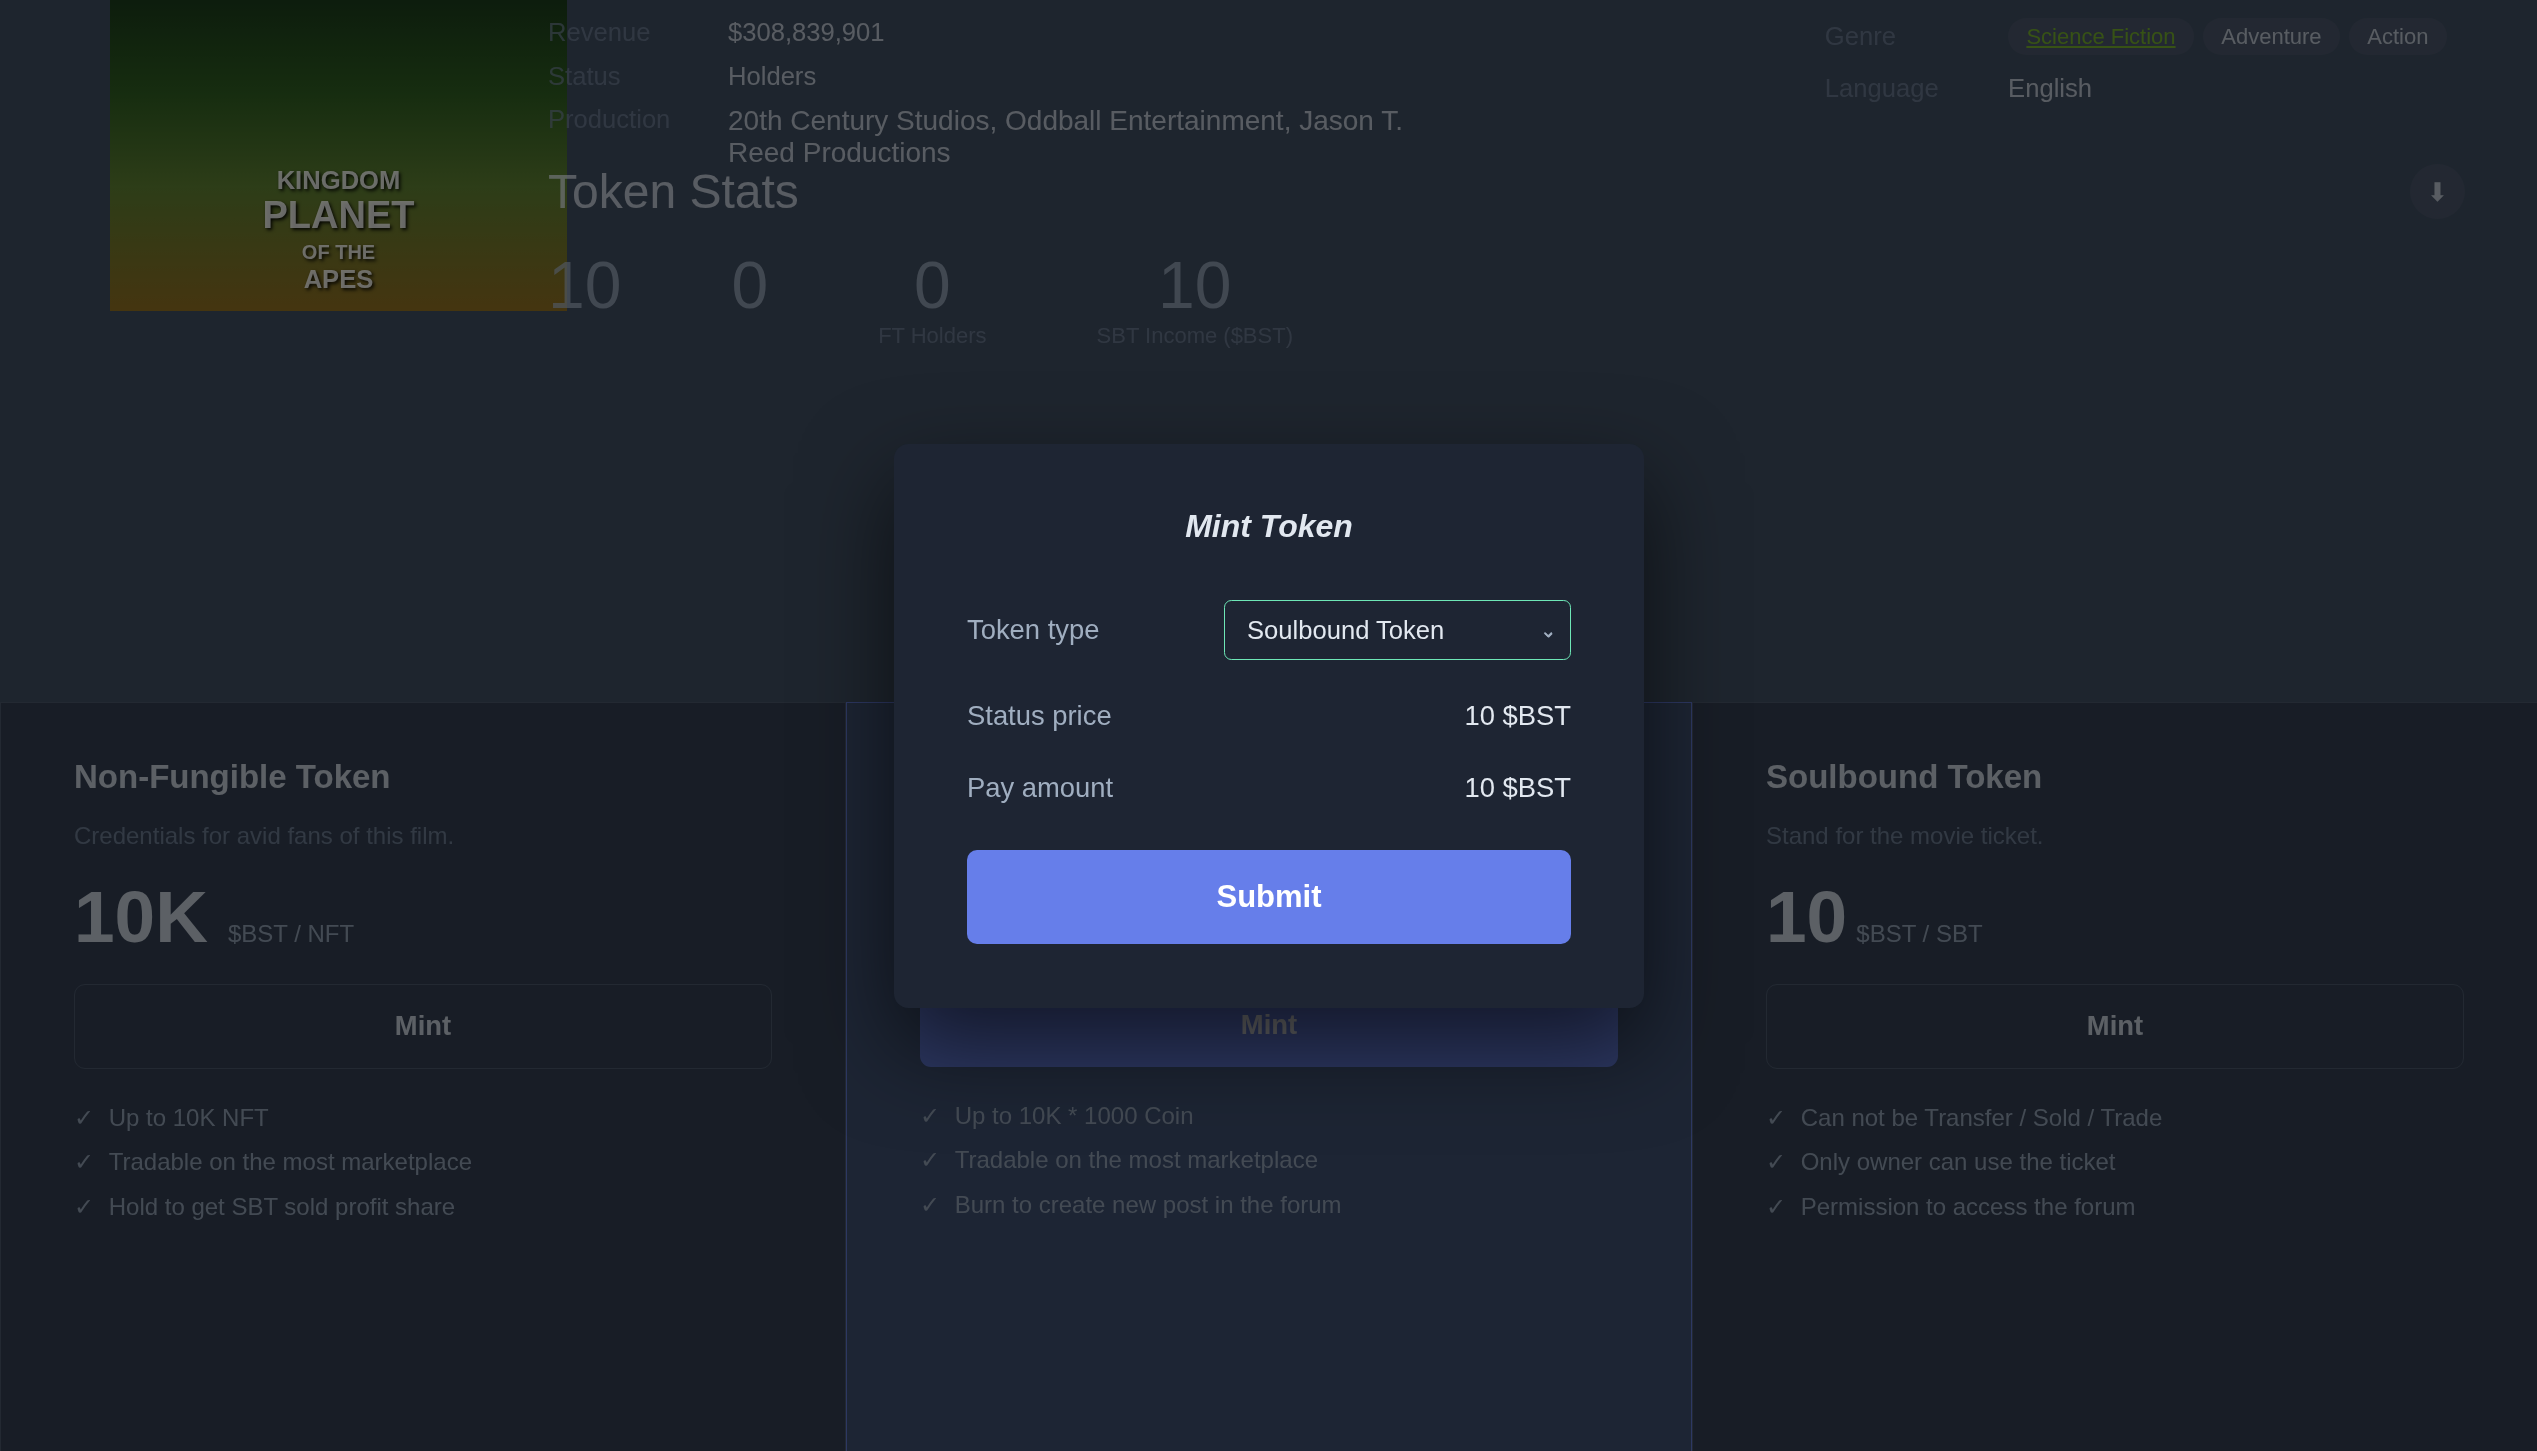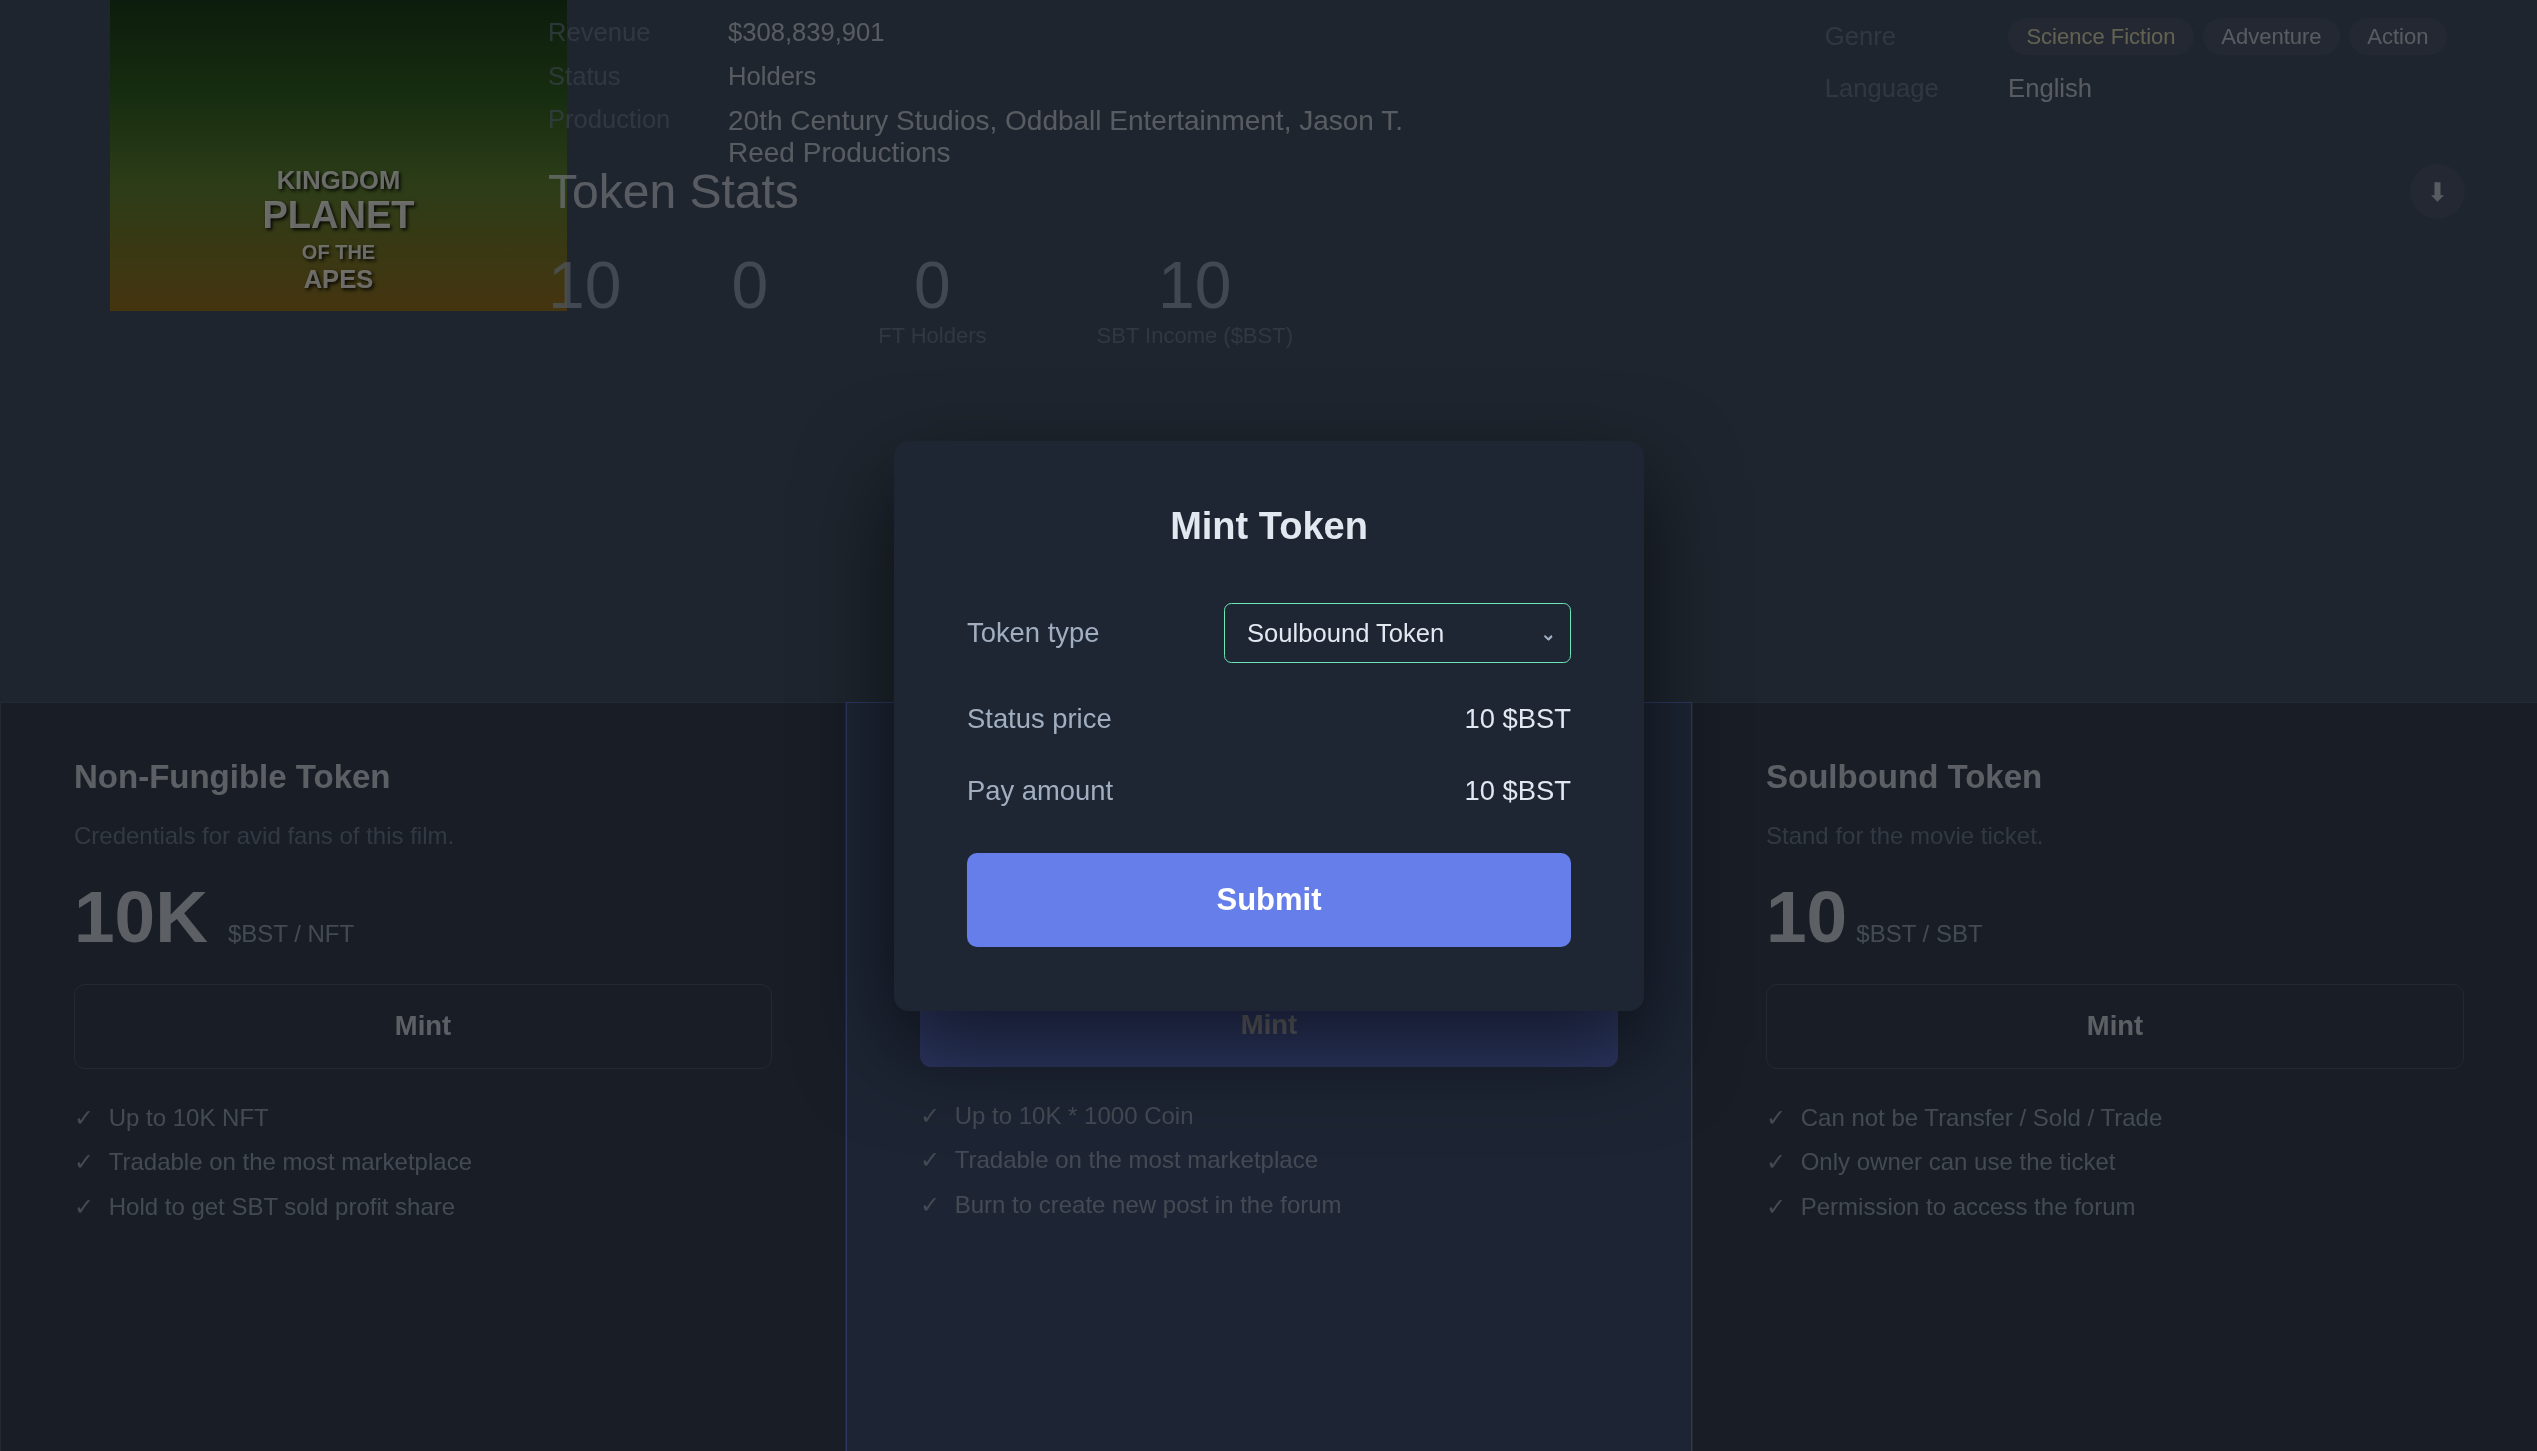--- a/index.html
+++ b/index.html
@@ -100,21 +100,21 @@
     <div class="info-row">
       <span class="info-label">Production</span>
       <span class="info-value" style="max-width:731px; font-size:28px;">20th Century Studios, Oddball Entertainment, Jason T. Reed Productions</span>
     </div>
   </div>
 
   <div style="position:absolute; right:73px; top:0; padding:18.3px; opacity:0.7; display:flex; flex-direction:column; gap:18.3px;">
     <div style="display:flex; align-items:center; gap:18.3px;">
       <span style="font-size:25.6px; color:#718096; width:165px;">Genre</span>
       <div style="display:flex; gap:9.1px;">
-        <span style="background:#4a5568; padding:5.5px 18.3px; border-radius:18.3px; font-size:22px; color:#fef9c3;">Science Fiction</span>
+        <span style="background:#4a5568; padding:5.5px 18.3px; border-radius:18.3px; font-size:22px; color:#84cc16;text-decoration:underline;">Science Fiction</span>
         <span style="background:#4a5568; padding:5.5px 18.3px; border-radius:18.3px; font-size:22px; color:#e2e8f0;">Adventure</span>
         <span style="background:#4a5568; padding:5.5px 18.3px; border-radius:18.3px; font-size:22px; color:#e2e8f0;">Action</span>
       </div>
     </div>
     <div style="display:flex; align-items:center; gap:18.3px;">
       <span style="font-size:25.6px; color:#718096; width:165px;">Language</span>
       <span style="font-size:25.6px; color:#e2e8f0;">English</span>
     </div>
   </div>
 
@@ -184,21 +184,21 @@
         <li style="display:flex; align-items:center; gap:14.6px; font-size:24px; color:#a0aec0;"><span style="color:#a0aec0;">✓</span> Only owner can use the ticket</li>
         <li style="display:flex; align-items:center; gap:14.6px; font-size:24px; color:#a0aec0;"><span style="color:#a0aec0;">✓</span> Permission to access the forum</li>
       </ul>
     </div>
 
   </div>
 
   <div style="position:absolute; inset:0; background:rgba(0,0,0,0.5); display:flex; align-items:center; justify-content:center; z-index:100;">
     <div style="background:#1e2533; border-radius:14.6px; width:750px; padding:64px 73px; box-shadow:0 37px 91px rgba(0,0,0,0.6);">
 
-      <div style="font-size:38px; font-weight:700; color:#e2e8f0; text-align:center; margin-bottom:55px;">Mint Token</div>
+      <div style="font-size:32px; font-weight:700; color:#e2e8f0; text-align:center; margin-bottom:55px;font-style:italic;">Mint Token</div>
 
       
       <div style="display:flex; align-items:center; justify-content:space-between; margin-bottom:40px;">
         <span style="font-size:27.4px; color:#a0aec0;">Token type</span>
         <div class="select-wrapper" style="position:relative; width:347px;">
           <select style="width:100%; background:transparent; border:1.8px solid #6ee7b7; border-radius:7.3px; padding:14.6px 46px 14.6px 22px; font-size:25.6px; color:#e2e8f0; cursor:pointer; appearance:none; -webkit-appearance:none;">
             <option style="background:#1e2533;">Non-Fungible Token</option>
             <option style="background:#1e2533;">Fungible Token</option>
             <option selected="" style="background:#1e2533;">Soulbound Token</option>
           </select>

